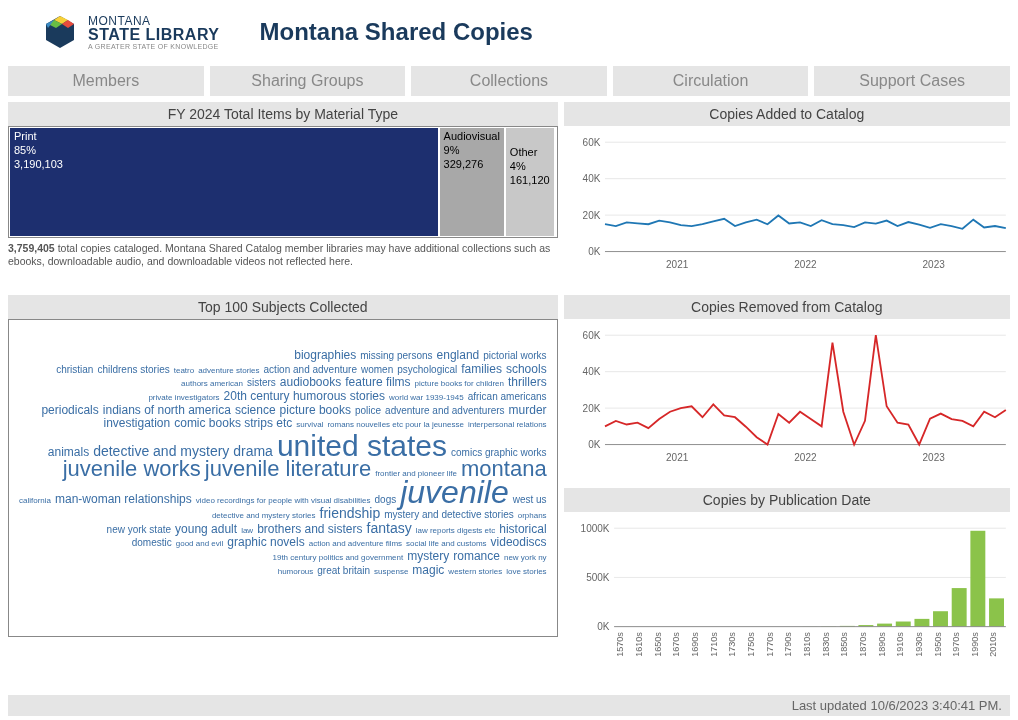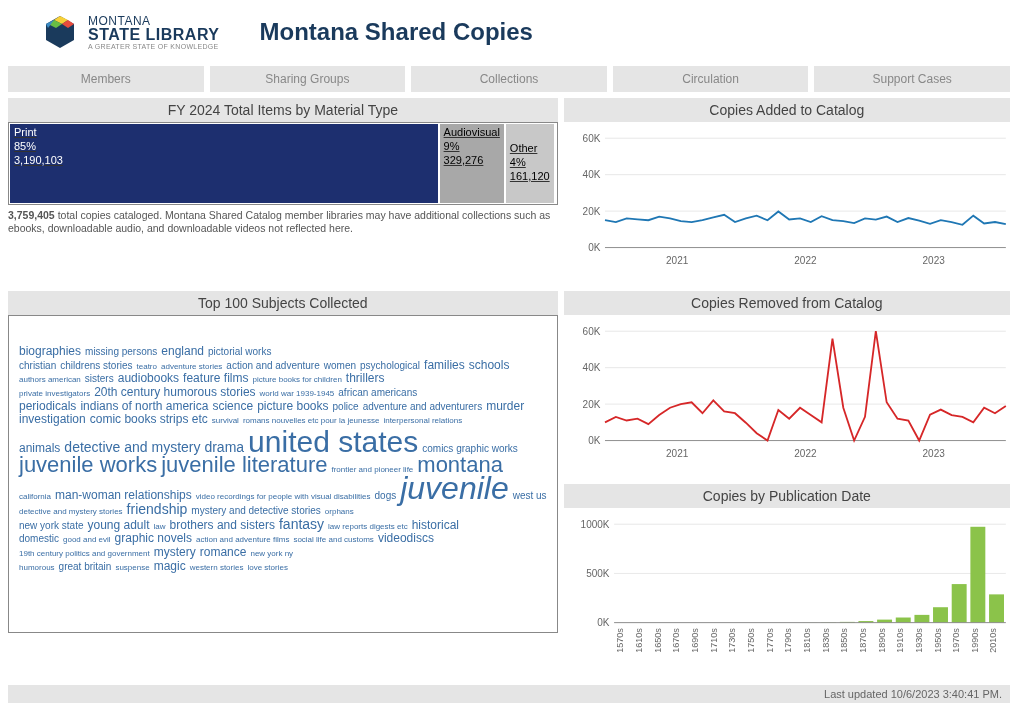--- a/index.html
+++ b/index.html
@@ -5,39 +5,39 @@
   * { box-sizing: border-box; margin: 0; padding: 0; }
   body { font-family: "Segoe UI", Tahoma, sans-serif; background: #fff; color: #333; width: 1018px; height: 720px; overflow: hidden; font-size: 13px; }
   .header { display: flex; align-items: center; padding: 12px 20px 8px 40px; }
   .logo { display: flex; align-items: center; gap: 8px; }
   .logo-text { line-height: 1; }
   .logo-text .l1 { font-size: 12px; font-weight: 400; color: #1a3a5c; letter-spacing: 0.5px; }
   .logo-text .l2 { font-size: 16px; font-weight: 800; color: #1a3a5c; letter-spacing: 0.5px; }
   .logo-text .l3 { font-size: 7px; color: #888; letter-spacing: 0.3px; }
   .title { font-size: 24px; font-weight: 700; color: #1a3a5c; margin-left: 40px; }
   .tabs { display: flex; gap: 6px; padding: 0 8px; margin-top: 6px; }
-  .tab { flex: 1; background: #e5e5e5; color: #888; text-align: center; padding: 6px 0; font-size: 12px; cursor: pointer; }
+  .tab { flex: 1; background: #e5e5e5; color: #888; text-align: center; padding: 6px 0; font-size: 16px; cursor: pointer; }
   .grid { display: grid; grid-template-columns: 1fr 1fr; grid-template-rows: auto auto auto; gap: 6px; padding: 6px 8px 0 8px; }
   .panel-title { background: #e5e5e5; text-align: center; padding: 4px 0; font-size: 14px; color: #444; font-weight: 400; }
-  .treemap { border: 1px solid #888; display: flex; height: 83px; text-decoration: underline; }
+  .treemap { border: 1px solid #888; display: flex; height: 112px; }
   .tm-print { background: #1d2f6f; color: #fff; flex: 85; padding: 2px 4px; font-size: 11px; line-height: 1.25; border: 1px solid #fff; }
   .tm-right { flex: 15; display: flex; }
   .tm-av { background: #a8a8a8; color: #000; flex: 9; padding: 2px 4px; font-size: 11px; line-height: 1.25; border: 1px solid #fff; }
   .tm-other-row { flex: 6; display: flex; }
   .tm-other { background: #c8c8c8; color: #000; flex: 4; padding: 18px 4px; font-size: 11px; line-height: 1.25; border: 1px solid #fff; }
   .tm-rest { background: #d8d8d8; flex: 1; border: 1px solid #fff; }
   .caption { font-size: 10.5px; color: #555; padding: 4px 0 0 0; line-height: 1.2; }
-  .wordcloud { border: 1px solid #888; height: 318px; position: relative; overflow: hidden; color: #3a6ea5; padding: 28px 8px 8px 8px; text-align: left; line-height: 1.05; }
+  .wordcloud { border: 1px solid #888; height: 318px; position: relative; overflow: hidden; color: #3a6ea5; padding: 28px 8px 8px 8px; text-align: right; line-height: 1.05; }
   .wc-row { display: block; white-space: nowrap; }
   .wc-row span { display: inline-block; margin: 0 2px; vertical-align: baseline; }
   .line-chart { height: 160px; }
   .bar-chart { height: 160px; }
   svg text { font-family: "Segoe UI", Tahoma, sans-serif; }
   .axis-label { font-size: 11px; fill: #666; }
-  .footer { text-align: right; background: #e5e5e5; color: #666; font-size: 11px; padding: 3px 8px; margin: 8px 8px 0 8px; }
+  .footer { text-align: right; background: #e5e5e5; color: #666; font-size: 13px; padding: 3px 8px; margin: 14px 8px 0 8px; }
   
   .s1 { font-size: 8px; }
   .s2 { font-size: 10px; }
   .s3 { font-size: 12px; }
   .s4 { font-size: 14px; }
   .s6 { font-size: 22px; font-weight: 500; }
   .s7 { font-size: 30px; font-weight: 500; }
   .s8 { font-size: 32px; font-weight: 500; font-style: italic; }
 </style>
 </head>

